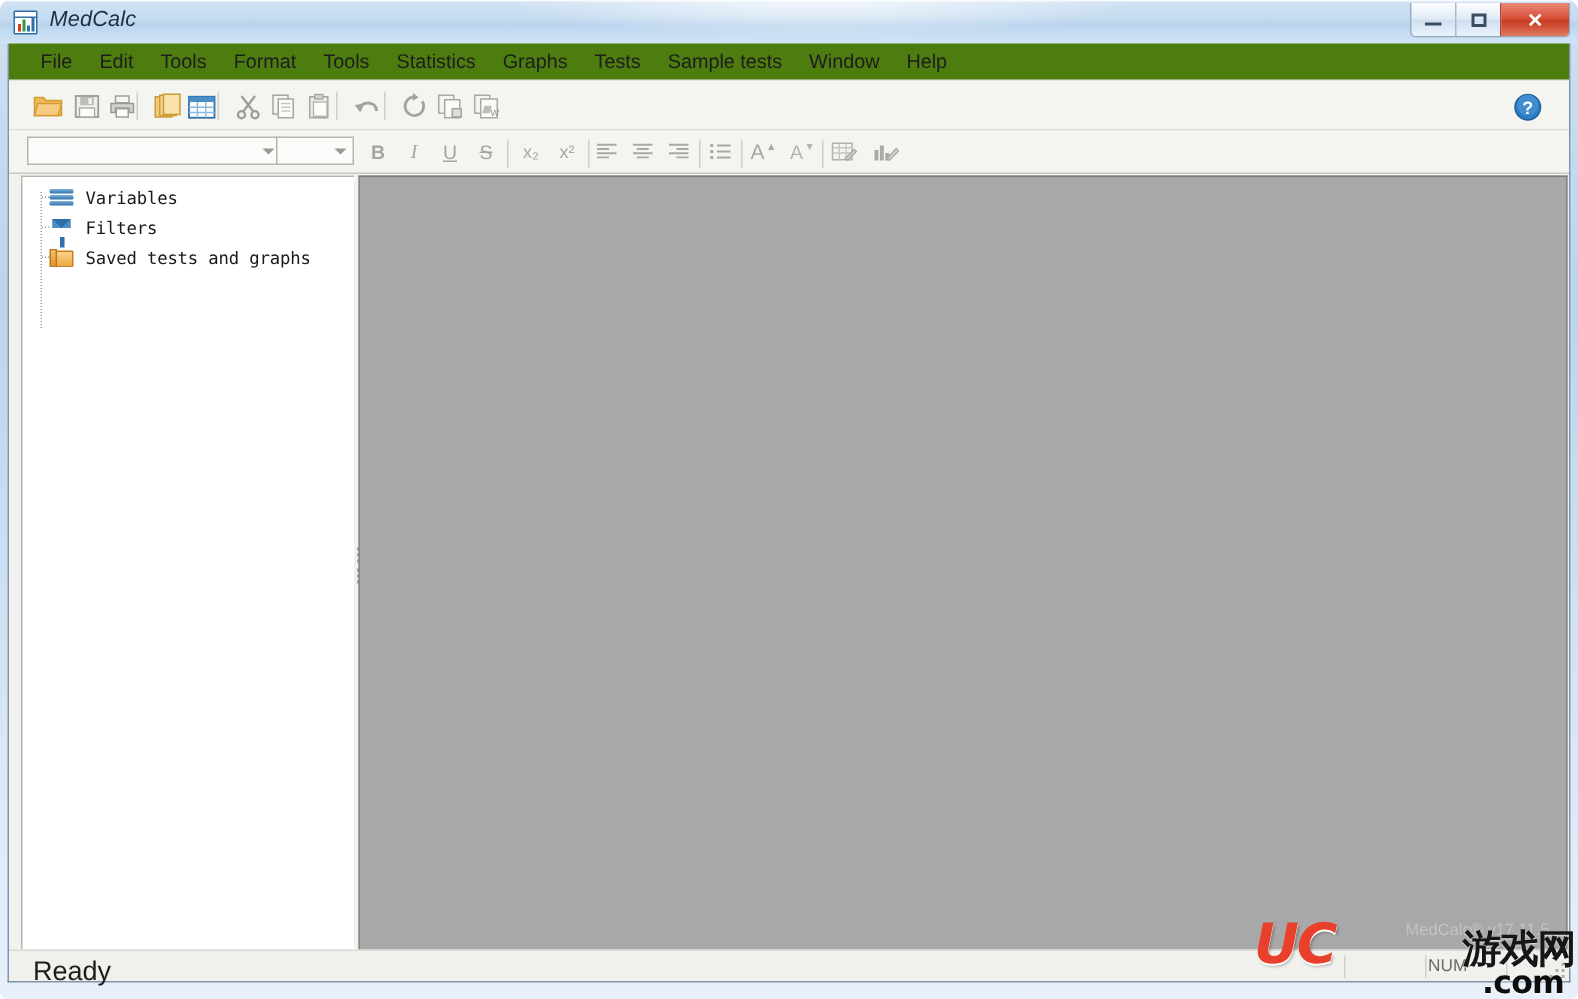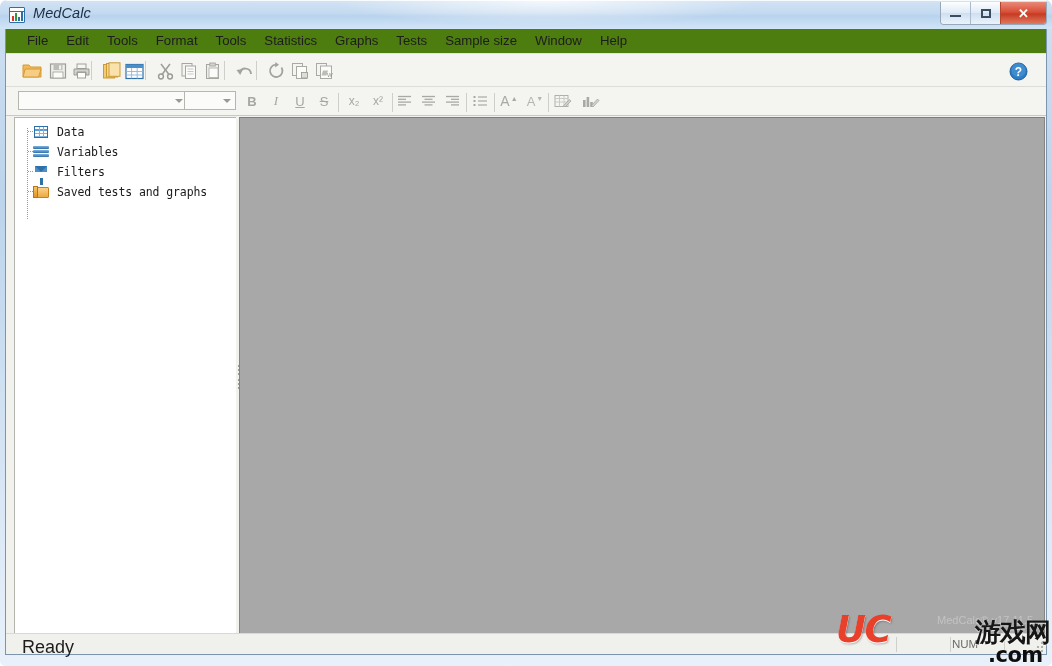--- a/index.html
+++ b/index.html
@@ -410,21 +410,21 @@
 
     <div class="menubar">
       <div class="menu-item">File</div>
       <div class="menu-item">Edit</div>
       <div class="menu-item">Tools</div>
       <div class="menu-item">Format</div>
       <div class="menu-item">Tools</div>
       <div class="menu-item">Statistics</div>
       <div class="menu-item">Graphs</div>
       <div class="menu-item">Tests</div>
-      <div class="menu-item">Sample size</div>
+      <div class="menu-item">Sample tests</div>
       <div class="menu-item">Window</div>
       <div class="menu-item">Help</div>
     </div>
 
     <div class="toolbar1">
 
       <div class="tb-btn" style="left:14px">
         <svg width="20" height="18" viewBox="0 0 20 18">
           <path d="M1 3 h6 l1.6 2 H19 v10 H1 Z" fill="#f0b95c" stroke="#d79b33" stroke-width="1"></path>
           <path d="M3.2 7 H19 l-2.4 8 H1 Z" fill="#f7cd84" stroke="#d79b33" stroke-width="1"></path>
@@ -637,29 +637,20 @@
           </g>
           <path d="M9.5 11.5 L15.5 5 L17 6.6 L11 13 Z" fill="#d2d2cd" stroke="#a8a8a3" stroke-width="0.8"></path>
         </svg>
       </div>
     </div>
 
     <div class="sidebar">
       <div class="tree">
         <div class="tree-dots"></div>
 
-        <div class="tree-row">
-          <span class="dash"></span>
-          <span class="ticon">
-            <span class="ic-grid">
-                <i></i>
-              </span>
-          </span>
-          <span class="tlabel">Data</span>
-        </div>
 
 
         <div class="tree-row">
           <span class="dash"></span>
           <span class="ticon ic-layers">
             <i class="s1"></i>
               <i class="s2"></i>
               <i class="s3"></i>
           </span>
           <span class="tlabel">Variables</span>

